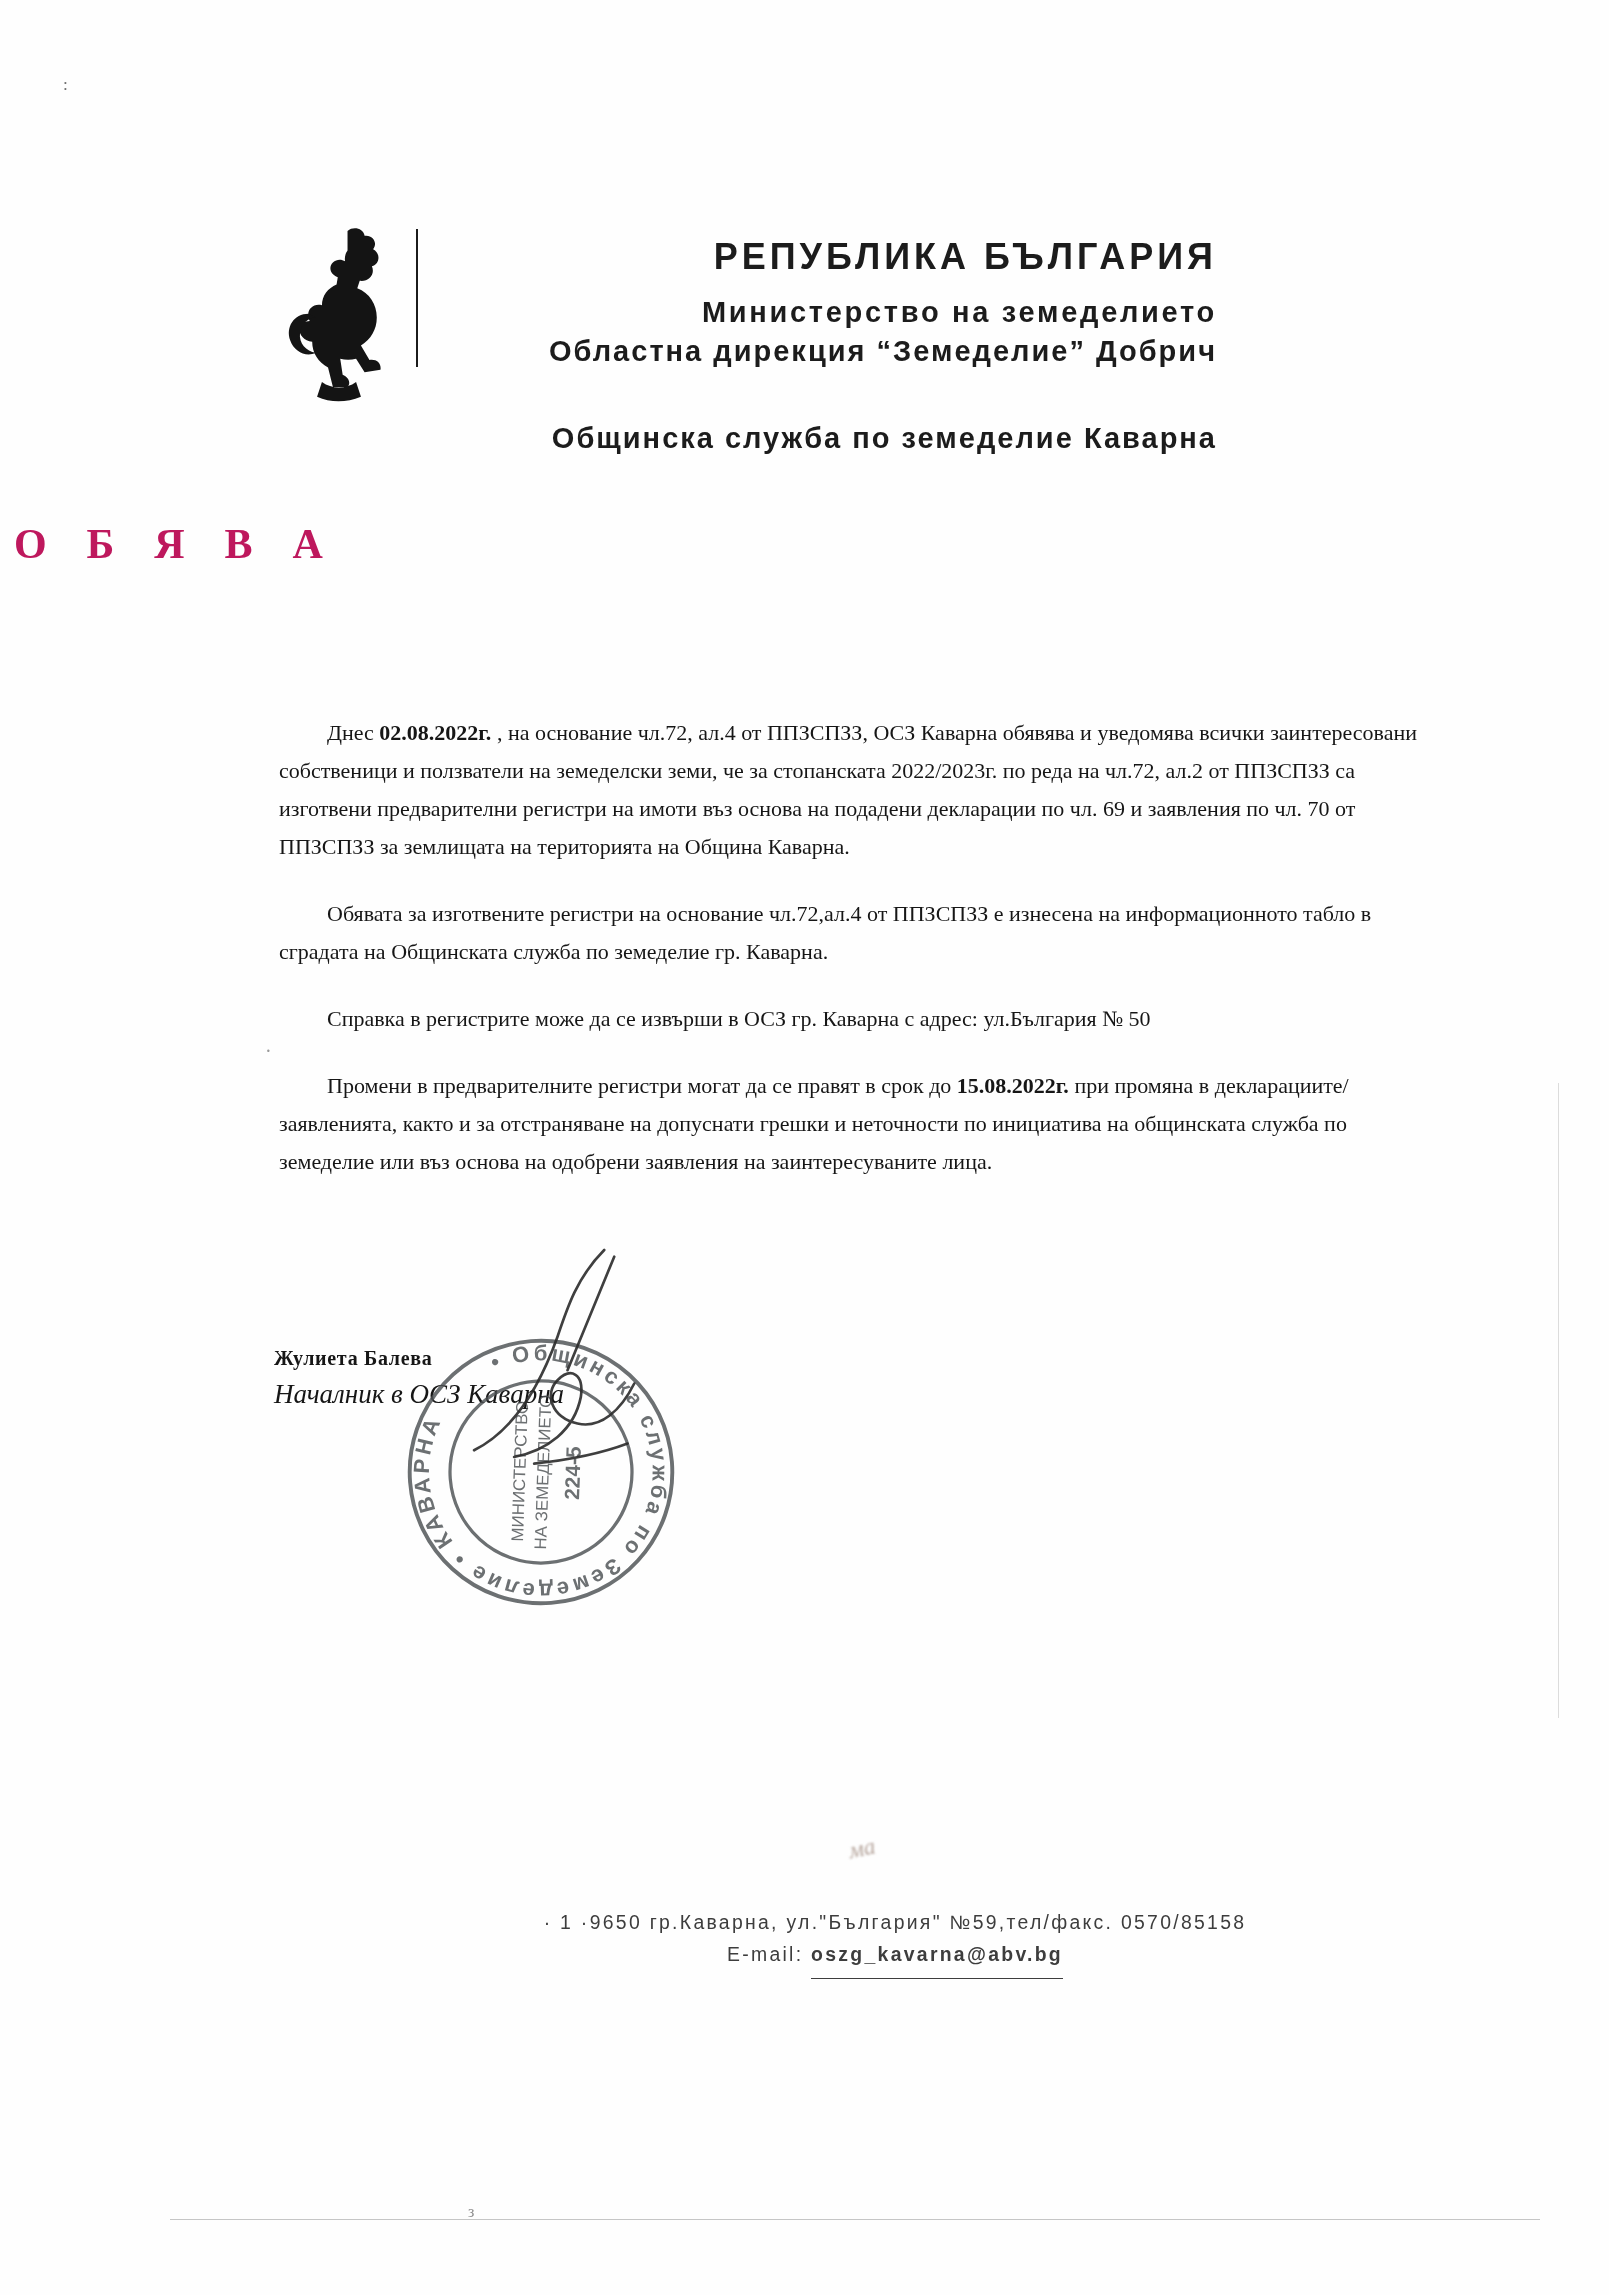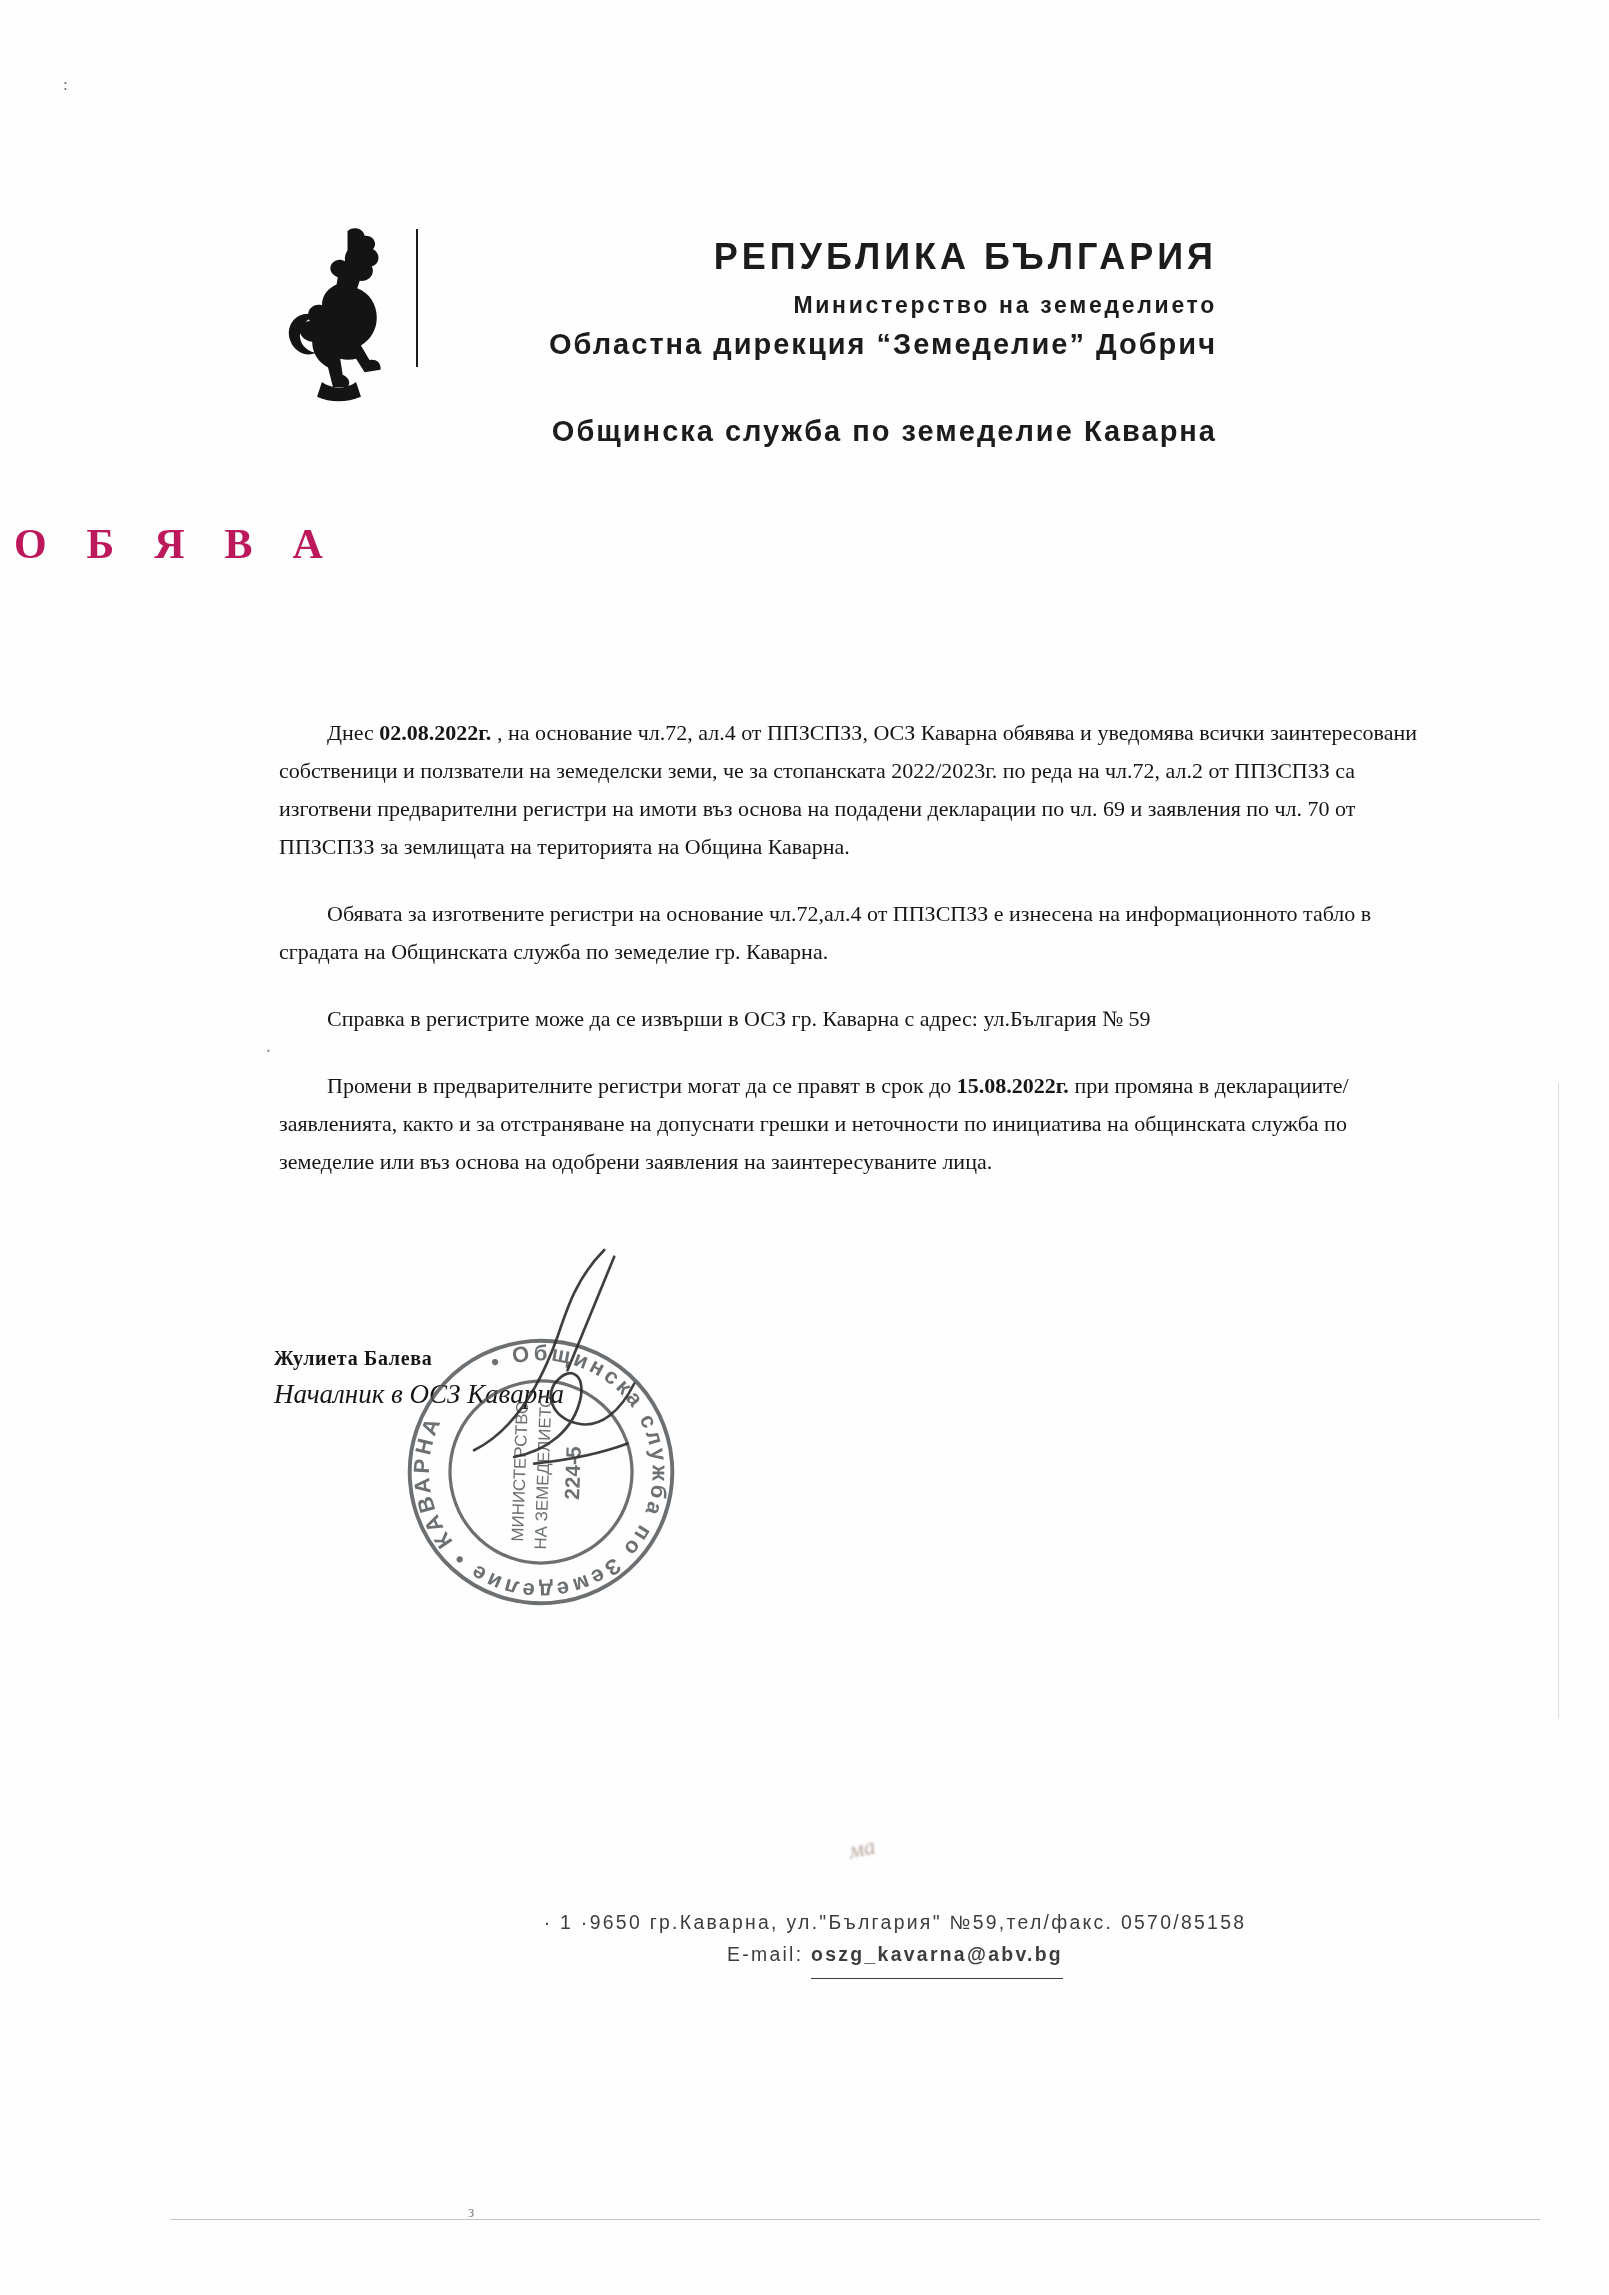--- a/index.html
+++ b/index.html
@@ -14,21 +14,21 @@
   
   .logo{position:absolute;left:277px;top:226px;width:124px;height:195px;}
   .vline{position:absolute;left:416px;top:229px;width:2px;height:138px;background:#1b1b1b;}
   .head-text{
     position:absolute;left:428px;top:235px;width:789px;
     text-align:right;
     font-family:"Liberation Sans", sans-serif;
     font-weight:bold;color:#1c1c1c;
   }
   .head-line1{font-size:36px;letter-spacing:4px;line-height:44px;}
-  .head-line2{font-size:23px;letter-spacing:2.7px;line-height:40px;margin-top:6px;}
+  .head-line2{font-size:29px;letter-spacing:2.7px;line-height:40px;margin-top:13px;}
   .head-line3{font-size:29px;letter-spacing:2px;line-height:39px;}
   .head-line4{font-size:29px;letter-spacing:2px;line-height:39px;margin-top:48px;}
   
   .doc-title{
     position:absolute;left:14px;top:520px;width:1577px;
     text-align:left;
     font-size:42px;font-weight:bold;letter-spacing:14.7px;
     color:#be185d;
   }
   
@@ -92,21 +92,21 @@
     <div class="head-line2">Министерство на земеделието</div>
     <div class="head-line3">Областна дирекция “Земеделие” Добрич</div>
     <div class="head-line4">Общинска служба по земеделие Каварна</div>
   </div>
 
   <div class="doc-title">О Б Я В А</div>
 
   <div class="body-text">
     <p><span>Днес </span><b>02.08.2022г.</b><span> , на основание чл.72, ал.4 от ППЗСПЗЗ, ОСЗ Каварна обявява и уведомява всички заинтересовани собственици и ползватели на земеделски земи, че за стопанската 2022/2023г. по реда на чл.72, ал.2 от ППЗСПЗЗ са изготвени предварителни регистри на имоти въз основа на подадени декларации по чл. 69 и заявления по чл. 70 от ППЗСПЗЗ за землищата на територията на Община Каварна.</span></p>
     <p>Обявата за изготвените регистри на основание чл.72,ал.4 от ППЗСПЗЗ е изнесена на информационното табло в сградата на Общинската служба по земеделие гр. Каварна.</p>
-    <p>Справка в регистрите може да се извърши в ОСЗ  гр. Каварна с адрес: ул.България № 59</p>
+    <p>Справка в регистрите може да се извърши в ОСЗ  гр. Каварна с адрес: ул.България № 50</p>
     <p><span>Промени в предварителните регистри могат да се правят в срок до </span><b>15.08.2022г.</b><span> при промяна в декларациите/заявленията, както и за отстраняване на допуснати грешки и неточности по инициатива на общинската служба по земеделие или въз основа на одобрени заявления на заинтересуваните лица.</span></p>
   </div>
 
   <div class="artifact a-dot">·</div>
 
   <div class="sign-block">
     <div class="sign-name">Жулиета Балева</div>
     <div class="sign-role">Началник в ОСЗ Каварна</div>
   </div>
 

